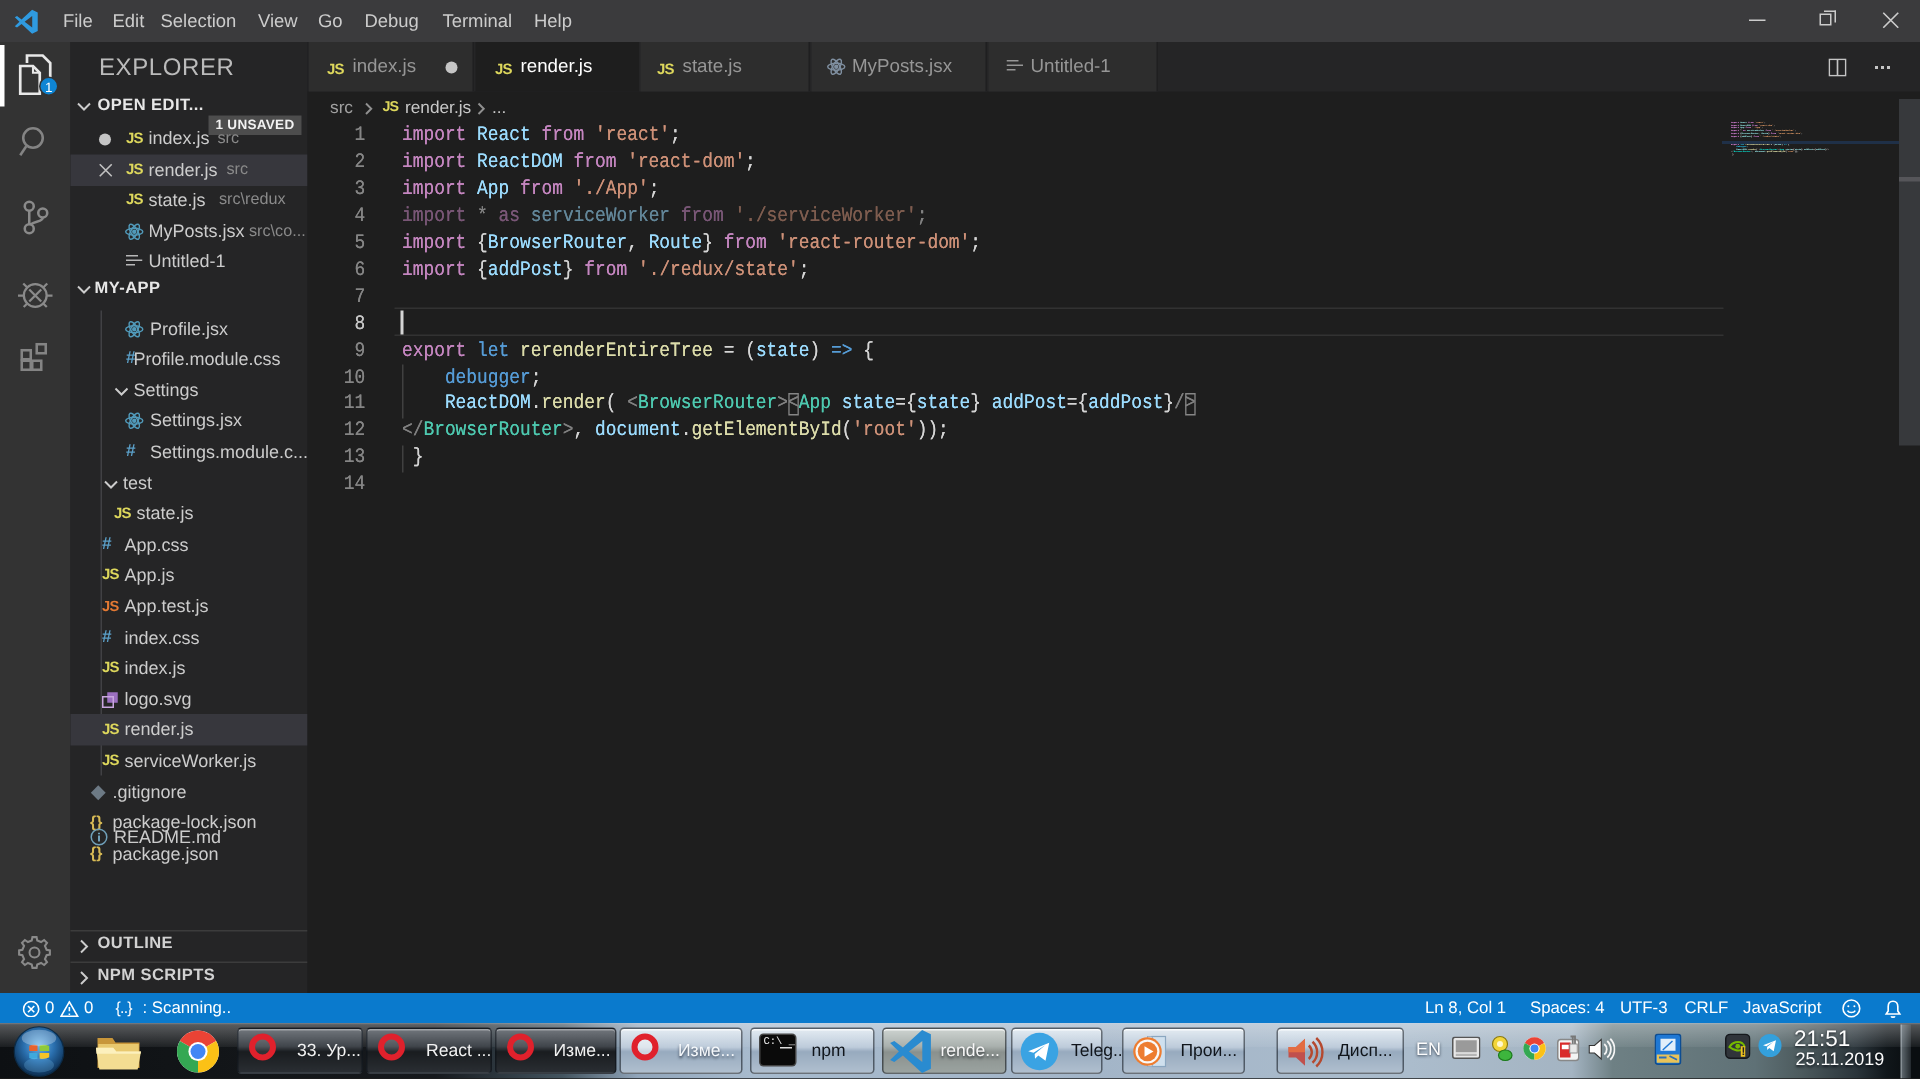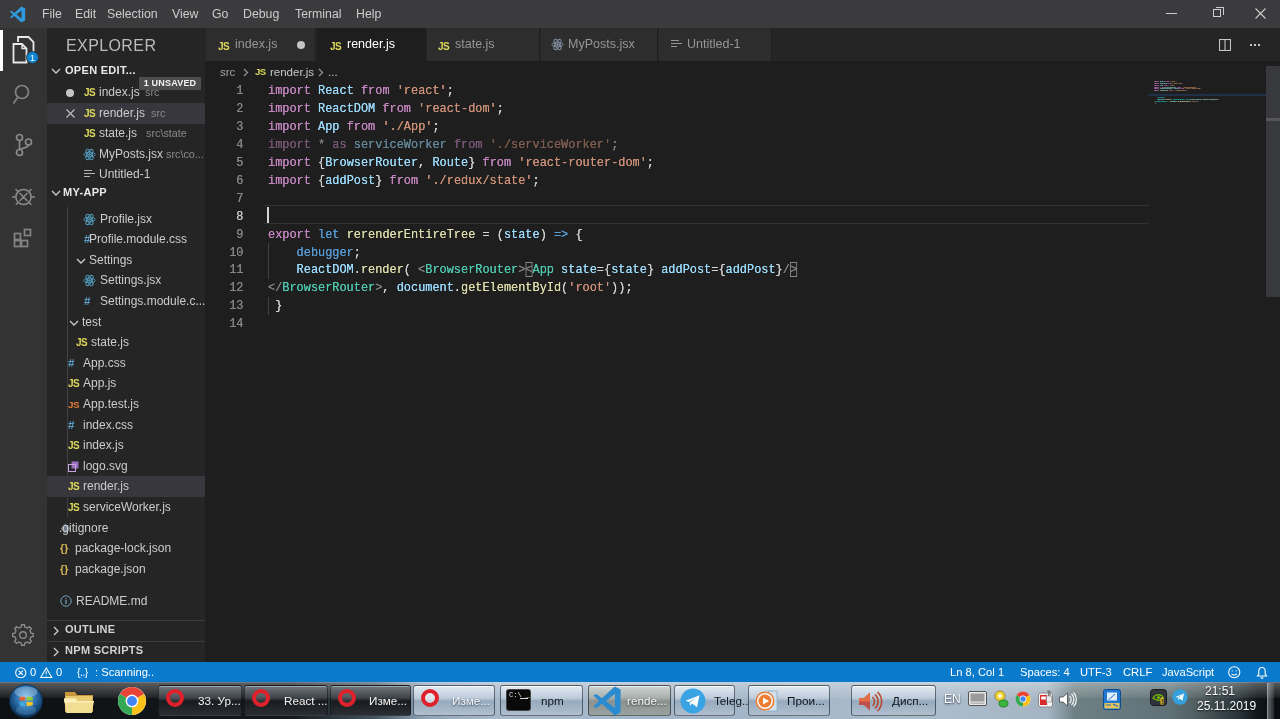--- a/index.html
+++ b/index.html
@@ -120,21 +120,21 @@
         <svg class="abs" style="left:19px;top:6px" width="9" height="9" viewBox="0 0 9 9">
           <path stroke="#c0c0c0" stroke-width="1.1" d="M0.5 0.5 L8.5 8.5 M8.5 0.5 L0.5 8.5"></path>
         </svg>
         <span class="jsb abs" style="left:37px;top:0">JS</span>
         <span class="abs" style="left:52px">render.js</span>
         <span class="dim abs" style="left:104px">src</span>
       </div>
   <div class="row" style="top:95.2px;">
         <span class="jsb abs" style="left:37px;top:0">JS</span>
         <span class="abs" style="left:52px">state.js</span>
-        <span class="dim abs" style="left:99px">src\state</span>
+        <span class="dim abs" style="left:99px">src\redux</span>
       </div>
   <div class="row" style="top:115.8px;">
         <svg class="abs" style="left:36px;top:4px" width="13" height="13" viewBox="0 0 24 24" fill="none" stroke="#519aba" stroke-width="1.8">
           <ellipse cx="12" cy="12" rx="10.5" ry="4.2"></ellipse>
           <ellipse cx="12" cy="12" rx="10.5" ry="4.2" transform="rotate(60 12 12)"></ellipse>
           <ellipse cx="12" cy="12" rx="10.5" ry="4.2" transform="rotate(120 12 12)"></ellipse>
           <circle cx="12" cy="12" r="1.8" fill="#519aba"></circle>
         </svg>
         <span class="abs" style="left:52px">MyPosts.jsx</span>
         <span class="dim abs" style="left:119px">src\co...</span>
@@ -227,31 +227,31 @@
         <span class="abs" style="left:36px">render.js</span>
       </div>
   <div class="row" style="top:469px">
         <span class="jsb abs" style="left:21px">JS</span>
         <span class="abs" style="left:36px">serviceWorker.js</span>
       </div>
   <div class="row" style="top:489.6px">
         <svg class="abs" style="left:13px;top:5px" width="11" height="11" viewBox="0 0 11 11">
           <rect x="2" y="2" width="7" height="7" transform="rotate(45 5.5 5.5)" fill="#6d7a85"></rect>
         </svg>
-        <span class="abs" style="left:12px">.gitignore</span>
+        <span class="abs" style="left:28px">.gitignore</span>
       </div>
   <div class="row" style="top:510.2px">
         <span class="brc abs" style="left:13px">{ }</span>
         <span class="abs" style="left:28px">package-lock.json</span>
       </div>
   <div class="row" style="top:530.8px">
         <span class="brc abs" style="left:13px">{ }</span>
         <span class="abs" style="left:28px">package.json</span>
       </div>
-  <div class="row" style="top:563px">
+  <div class="row" style="top:520px">
         <svg class="abs" style="left:13px;top:4px" width="12" height="12" viewBox="0 0 12 12" fill="none" stroke="#6f9fb8" stroke-width="1">
           <circle cx="6" cy="6" r="5.2"></circle>
           <path d="M6 5 V9 M6 3.2 V4.2" stroke-width="1.3"></path>
         </svg>
         <span class="abs" style="left:29px">README.md</span>
       </div>
 
   <div class="abs" style="left:0;top:591.5px;width:158px;height:1px;background:#3c3c3c"></div>
   <svg class="abs" style="left:5px;top:598px" width="8" height="10" viewBox="0 0 8 10" fill="none" stroke="#cccccc" stroke-width="1.3">
         <path d="M2 1 L6 5 L2 9"></path>
@@ -518,16 +518,16 @@
         <rect x="0.5" y="0.5" width="16" height="16" rx="3" fill="#30343a" stroke="#15181c"></rect>
         <path d="M3 9 C5 5.5 9 5 11.5 6.5 C13 7.5 13.5 9.5 12 10.5 C10 12 6 11.5 3 9 Z" fill="none" stroke="#76b900" stroke-width="1.4"></path>
         <circle cx="8.5" cy="8.5" r="1.6" fill="#76b900"></circle>
         <rect x="10.5" y="8.5" width="3" height="7" fill="#f0c420"></rect>
         <text x="11" y="14.5" font-size="7.5" font-weight="bold" fill="#222" font-family="Liberation Sans">!</text>
       </svg>
   <svg class="abs" style="left:1172px;top:7px;z-index:4" width="16" height="16" viewBox="0 0 26 26">
         <circle cx="13" cy="13" r="12.5" fill="#34a0dc"></circle>
         <path fill="#fff" d="M5.5 12.8 L19.5 7.2 L17 19.2 L12.2 15.6 L10 17.8 L9.8 14.6 L16.8 8.9 L9 13.9 Z"></path>
       </svg>
-  <div class="abs" style="left:1196px;top:2px;width:48px;text-align:center;color:#fdfdfd;font-size:12px;z-index:4;text-shadow:0 1px 2px rgba(5,10,18,0.9)">21:51</div>
+  <div class="abs" style="left:1196px;top:2px;width:48px;text-align:left;color:#fdfdfd;font-size:15px;z-index:4;text-shadow:0 1px 2px rgba(5,10,18,0.9)">21:51</div>
   <div class="abs" style="left:1197px;top:17px;width:58px;text-align:right;color:#fdfdfd;font-size:12px;z-index:4;text-shadow:0 1px 2px rgba(5,10,18,0.9)">25.11.2019</div>
   <div class="abs" style="left:1266.5px;top:1px;width:7px;height:36px;background:linear-gradient(90deg,rgba(190,205,215,0.45),rgba(150,165,175,0.18));border-left:1px solid rgba(230,240,248,0.5);z-index:4"></div>
 </div>
 </div>
 </body></html>

